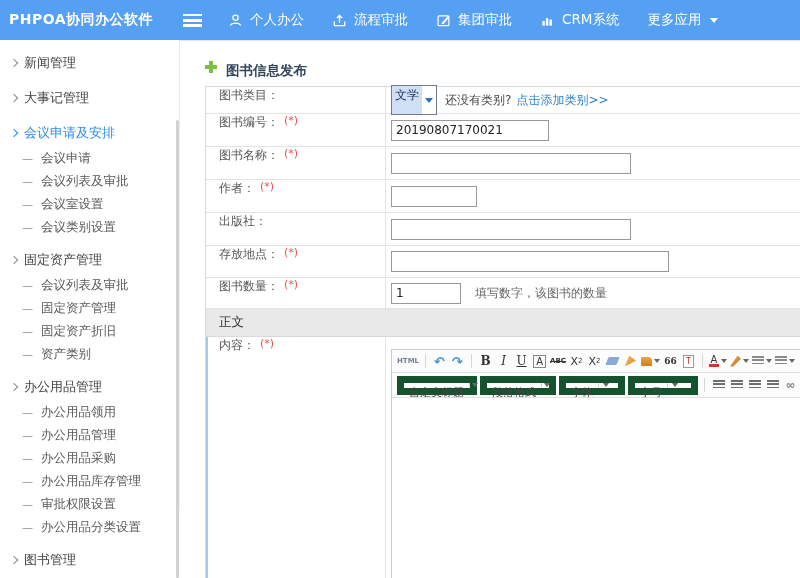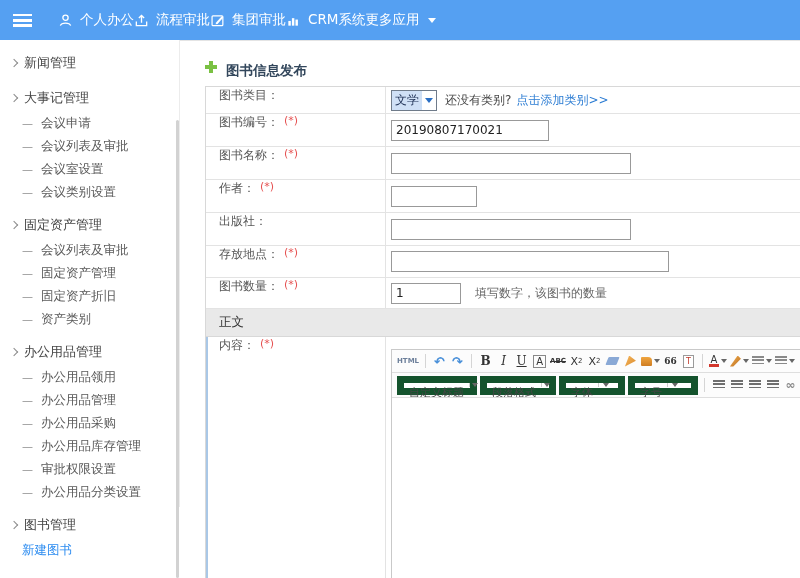--- a/index.html
+++ b/index.html
@@ -5,21 +5,21 @@
   * { margin:0; padding:0; box-sizing:border-box; }
   html,body { width:800px; height:578px; overflow:hidden; background:#fff;
     font-family:"DejaVu Sans","Liberation Sans",sans-serif; }
 
   
   .topbar { position:absolute; top:0; left:0; width:800px; height:40px;
     background:#55a0f2; display:flex; align-items:center; color:#fff; }
   .logo { width:170px; padding-left:9px; font-size:14px; font-weight:bold; letter-spacing:.5px; }
   .burger { width:19px; height:13px; margin-left:13px; cursor:pointer;
     background:repeating-linear-gradient(to bottom,#fff 0 2.5px,transparent 2.5px 5.2px); }
-  .tmenu { display:flex; align-items:center; margin-left:26px; font-size:13.5px; }
+  .tmenu { display:flex; align-items:center; margin-left:26px; gap:28px; font-size:13.5px; }
   .titem { display:flex; align-items:center; gap:7px; cursor:pointer; white-space:nowrap; }
   .titem svg { display:block; }
   .caret-down { width:0; height:0; border-left:4.5px solid transparent;
     border-right:4.5px solid transparent; border-top:5px solid #fff; margin-left:2px; }
 
   
   .sidebar { position:absolute; top:40px; left:0; width:180px; height:467px;
     background:#fff; border-right:1px solid #ececec; padding-top:2px; }
   .sgroup { height:29px; margin-top:6px; display:flex; align-items:center; gap:7px;
     padding-left:11px; font-size:13px; color:#454545; cursor:pointer; white-space:nowrap; }
@@ -55,21 +55,21 @@
   .sechead { height:28px; background:#e9e9e9; border-bottom:1px solid #d8d8d8;
     display:flex; align-items:center; padding-left:13px; font-size:12.5px; color:#333; }
   .frow.content { height:320px; box-shadow:inset 2px 0 0 #a9c7e6; }
   .frow.content .fv { align-items:flex-start; padding-top:6px; }
 
   .tin { height:21px; border:1px solid #999; font-size:12px; padding:0 4px;
     font-family:inherit; color:#222; background:#fff; }
   .w158{width:158px} .w240{width:240px} .w86{width:86px} .w278{width:278px} .w70{width:70px}
   .help { margin-left:14px; color:#666; font-size:12px; }
 
-  .selbox { display:flex; align-items:stretch; height:21px; border:1px solid #6f7b8a;
+  .selbox { display:flex; align-items:stretch; height:30px; border:1px solid #6f7b8a;
     background:#fff; cursor:pointer; }
   .selbox .txt { padding:1px 3px 0; font-size:12px; color:#1d2f54; background:#cfe0f6; }
   .selbox .arr { width:14px; display:flex; align-items:center; justify-content:center; }
   .selbox .arr i { width:0; height:0; border-left:4px solid transparent;
     border-right:4px solid transparent; border-top:5px solid #2a6fc4; }
   .hint { margin-left:8px; color:#454545; font-size:12px; }
   .linktext { margin-left:5px; color:#2b7cd3; font-size:12px; cursor:pointer; }
 
   
   .editor { margin-top:6px; width:600px; height:300px; border:1px solid #c9c9c9; background:#fff; }
@@ -107,20 +107,21 @@
   .esel { display:flex; align-items:flex-start; height:19px; border:7px solid #14532d;
     background:#fff; font-size:11px; color:#444; cursor:pointer; flex:none; }
   .esel .t { padding:2px 5px 0; }
   .esel .a { width:13px; border-left:1px solid #ccc; display:flex; align-items:center; justify-content:center; }
   .ed-body { height:251px; background:#fff; }
 </style>
 </head>
 <body>
 
 <div class="topbar">
+  <div class="logo">PHPOA协同办公软件</div>
   <span class="burger"></span>
   <div class="tmenu">
     <div class="titem">
       <span>
         <svg width="15" height="15" viewBox="0 0 16 16">
             <circle cx="8" cy="5" r="2.8" stroke="#fff" stroke-width="1.4" fill="none"></circle>
             <path d="M2.5 13.5c1.2-3.6 9.8-3.6 11 0" stroke="#fff" stroke-width="1.4" fill="none"></path>
           </svg>
       </span>
       <span>个人办公</span>
@@ -161,20 +162,24 @@
 </div>
 
 <div class="sidebar">
   <div class="sgroup">
     <span class="chev"></span>
     <span>新闻管理</span>
   </div>
   <div class="sgroup">
     <span class="chev"></span>
     <span>大事记管理</span>
+  </div>
+  <div class="sgroup active">
+    <span class="chev"></span>
+    <span>会议申请及安排</span>
   </div>
   <div class="schild">
     <span class="dash">—</span>
     <span>会议申请</span>
   </div>
   <div class="schild">
     <span class="dash">—</span>
     <span>会议列表及审批</span>
   </div>
   <div class="schild">

